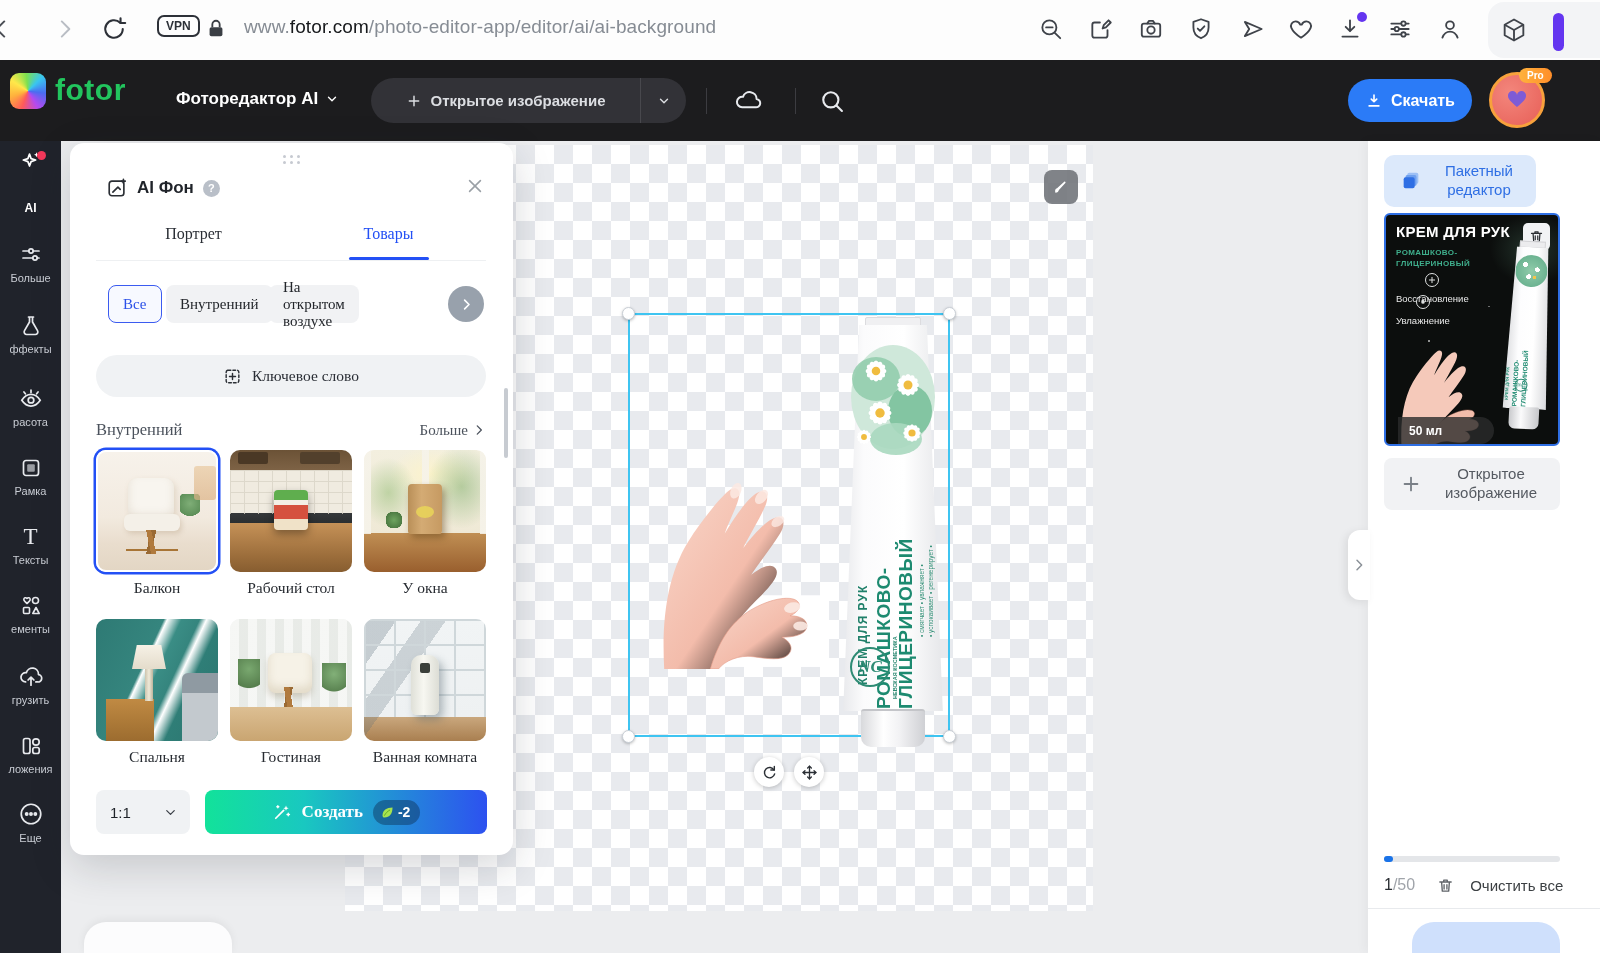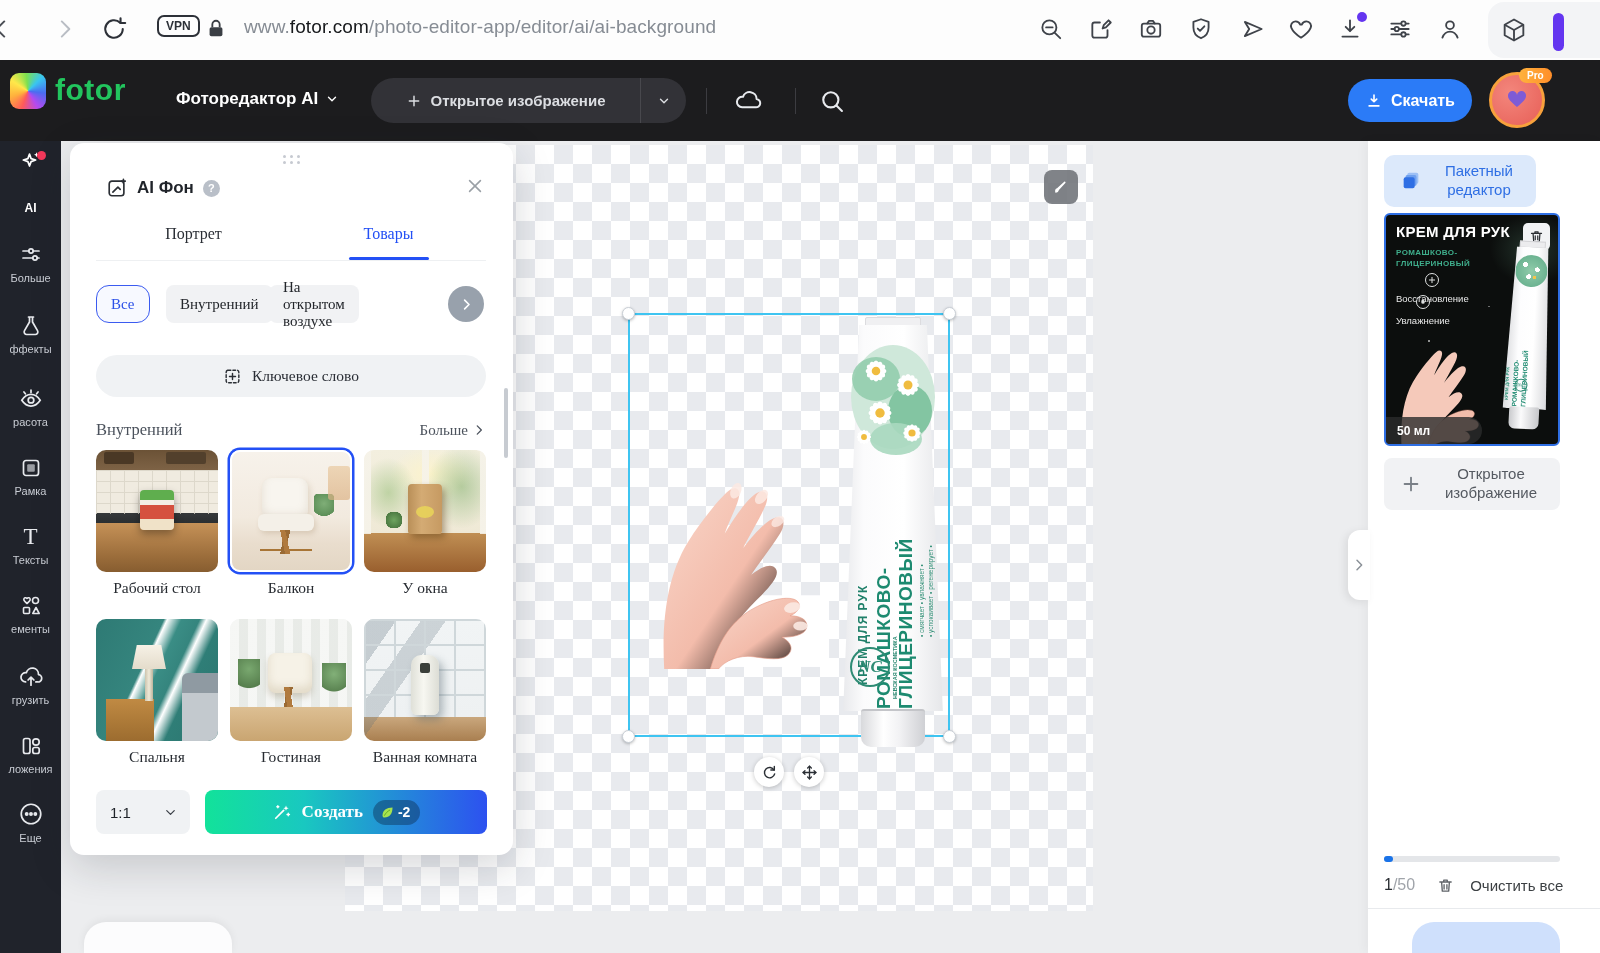--- a/index.html
+++ b/index.html
@@ -142,21 +142,21 @@
   .pcard { position:absolute; left:16px; top:72px; width:176px; height:233px; border:2.5px solid #2f6fe4; border-radius:6px; background:#0c0e0d; overflow:hidden;
      background-image:radial-gradient(1.5px 1.5px at 25% 55%,rgba(255,255,255,.55) 50%,transparent 51%),
        radial-gradient(1.5px 1.5px at 60% 40%,rgba(255,255,255,.4) 50%,transparent 51%),
        radial-gradient(2px 2px at 40% 75%,rgba(255,255,255,.35) 50%,transparent 51%),
        radial-gradient(60px 50px at 85% 15%,rgba(90,140,115,.3),transparent 70%); }
   .pcard-title { position:absolute; left:10px; top:8px; color:#fff; font-size:15px; font-weight:bold; letter-spacing:.3px; }
   .pcard-sub { position:absolute; left:10px; top:32px; color:#3fae8c; font-size:8px; font-weight:bold; letter-spacing:.4px; line-height:1.4; }
   .pcard-feat { position:absolute; left:10px; display:flex; align-items:center; gap:6px; color:#e9e9e9; font-size:9.5px;flex-direction:column; }
   .feat-circ { width:14px; height:14px; border-radius:50%; border:1.2px solid #dfe1e1; display:flex; align-items:center; justify-content:center; color:#dfe1e1; }
   .pcard-trash { position:absolute; right:8px; top:8px; width:27px; height:27px; background:#f2f3f5; border-radius:5px; display:flex; align-items:center; justify-content:center; color:#2c2f33; }
-  .pcard-vol { position:absolute; left:0; top:202px; width:96px; height:27px; background:rgba(42,44,44,.8); border-radius:0 14px 14px 0; display:flex; align-items:center; padding-left:11px; color:#fff; font-size:12px; font-weight:bold; z-index:3; }
+  .pcard-vol { position:absolute; left:12px; top:202px; width:96px; height:27px; background:rgba(42,44,44,.8); border-radius:0 14px 14px 0; display:flex; align-items:center; padding-left:11px; color:#fff; font-size:12px; font-weight:bold; z-index:3; }
   .mini-tube { position:absolute; right:7px; top:26px; width:46px; height:192px; transform:rotate(3deg); z-index:2; }
   .mt-body { position:absolute; left:0; top:6px; width:46px; height:162px; clip-path:polygon(16% 0,84% 0,97% 100%,3% 100%); background:linear-gradient(90deg,#d9dadd,#fdfdfe 30%,#ffffff 62%,#d6d7da); }
   .mt-crimp { position:absolute; left:10px; top:0; width:26px; height:7px; background:#ececee; border:1px solid #d4d4d7; }
   .mt-cap { position:absolute; left:8px; top:166px; width:30px; height:22px; border-radius:2px 2px 6px 6px; background:linear-gradient(90deg,#c9cacd,#fbfbfc 40%,#c6c7ca); }
   .mt-flower { position:absolute; left:7px; top:14px; width:32px; height:32px; border-radius:50%;
      background:radial-gradient(4px 4px at 30% 30%,#fff 60%,transparent 61%),radial-gradient(4px 4px at 68% 45%,#fff 60%,transparent 61%),radial-gradient(4px 4px at 42% 68%,#fff 60%,transparent 61%),radial-gradient(3px 3px at 60% 70%,#f4c54a 60%,transparent 61%),radial-gradient(circle,#8fcbaa,#5ea987); }
   .mt-t1 { position:absolute; left:9px; top:46px; height:120px; font-size:6.5px; font-weight:bold; color:#1d8a70; }
   .mt-t2 { position:absolute; left:18px; top:46px; height:120px; font-size:6.5px; font-weight:bold; color:#1d8a70; }
   .mt-t0 { position:absolute; left:2px; top:60px; height:100px; font-size:4.5px; font-weight:bold; color:#2a9177; }
   .mt-ring { position:absolute; left:12px; top:138px; width:13px; height:13px; border:1.2px solid #2e8b74; border-radius:50%; color:#2e8b74; font-size:5px; display:flex; align-items:center; justify-content:center; font-family:"Liberation Serif",serif; font-style:italic; }
@@ -531,21 +531,21 @@
       </svg>
     </span>
 
   <div class="tabs">
     <span class="tab">Портрет</span>
     <span class="tab active">Товары</span>
   </div>
   <div class="tab-underline"></div>
 
   <div class="chips">
-    <span class="chip sel" style="left:0;border-radius:13px;">Все</span>
+    <span class="chip sel" style="left:12px;">Все</span>
     <span class="chip" style="left:70px;">Внутренний</span>
     <span class="chip" style="left:173px;">На открытом воздухе</span>
     <span class="chips-fade"></span>
     <span class="chips-arrow">
       <svg width="15" height="15" viewBox="0 0 24 24" fill="none" stroke="#fff" stroke-width="2.6" stroke-linecap="round" stroke-linejoin="round">
           <path d="M9 5l7 7-7 7"></path>
         </svg>
       </span>
   </div>
 
@@ -563,38 +563,38 @@
     <span class="section-title">Внутренний</span>
     <span class="more-link">
       <span>Больше</span>
       <svg width="14" height="14" viewBox="0 0 24 24" fill="none" stroke="#4b525c" stroke-width="2.2" stroke-linecap="round" stroke-linejoin="round">
           <path d="M9 5l7 7-7 7"></path>
         </svg>
       </span>
   </div>
 
   <div class="thumb-grid">
-    <div class="thumb">
-      <div class="timg sc-desk">
-        <div class="decor tiles"></div>
-        <div class="decor" style="left:8px;top:2px;width:30px;height:12px;background:#4a3825;border-radius:2px;"></div>
-        <div class="decor" style="left:70px;top:2px;width:40px;height:12px;background:#52402c;border-radius:2px;"></div>
-        <div class="decor" style="left:44px;top:40px;width:34px;height:40px;border-radius:4px;background:linear-gradient(180deg,#5fae4e 0 24%,#f3efe6 24% 38%,#d5513f 38% 72%,#f0e2c8 72%);box-shadow:0 4px 8px rgba(0,0,0,.35);"></div>
-      </div>
-      <div class="tlabel">Рабочий стол</div>
-    </div>
     <div class="thumb sel">
       <div class="timg sc-balkon">
         <div class="decor" style="left:30px;top:26px;width:46px;height:42px;background:#f8f5ef;border-radius:9px;box-shadow:inset 0 -5px 8px rgba(180,160,130,.25),2px 3px 6px rgba(150,120,80,.2);"></div>
         <div class="decor" style="left:26px;top:62px;width:56px;height:17px;background:#f4f0e8;border-radius:6px;box-shadow:2px 3px 5px rgba(150,120,80,.22);"></div>
         <div class="decor" style="left:28px;top:78px;width:52px;height:24px;background:linear-gradient(78deg,transparent 44%,#b07a3e 44% 53%,transparent 53%),linear-gradient(102deg,transparent 44%,#9a6a34 44% 53%,transparent 53%),linear-gradient(180deg,transparent 78%,#a87536 78% 88%,transparent 88%);"></div>
         <div class="decor" style="left:82px;top:42px;width:20px;height:24px;background:radial-gradient(circle at 50% 40%,#7fae77,#5d8f58 70%,transparent 72%);"></div>
         <div class="decor" style="left:96px;top:14px;width:22px;height:34px;background:linear-gradient(180deg,#e9c9a0,#dcb285);opacity:.7;border-radius:3px;"></div>
       </div>
       <div class="tlabel">Балкон</div>
+    </div>
+    <div class="thumb">
+      <div class="timg sc-desk">
+        <div class="decor tiles"></div>
+        <div class="decor" style="left:8px;top:2px;width:30px;height:12px;background:#4a3825;border-radius:2px;"></div>
+        <div class="decor" style="left:70px;top:2px;width:40px;height:12px;background:#52402c;border-radius:2px;"></div>
+        <div class="decor" style="left:44px;top:40px;width:34px;height:40px;border-radius:4px;background:linear-gradient(180deg,#5fae4e 0 24%,#f3efe6 24% 38%,#d5513f 38% 72%,#f0e2c8 72%);box-shadow:0 4px 8px rgba(0,0,0,.35);"></div>
+      </div>
+      <div class="tlabel">Рабочий стол</div>
     </div>
     <div class="thumb">
       <div class="timg sc-okno">
         <div class="decor frame"></div>
         <div class="decor" style="left:44px;top:34px;width:34px;height:50px;border-radius:4px 4px 3px 3px;background:linear-gradient(90deg,#b98f58,#d4ab74 40%,#c69a62);box-shadow:3px 4px 7px rgba(90,60,20,.45);"></div>
         <div class="decor" style="left:52px;top:56px;width:18px;height:12px;border-radius:50%;background:#e8d35a;opacity:.9;"></div>
         <div class="decor" style="left:22px;top:62px;width:16px;height:16px;background:radial-gradient(circle,#6ea45f,#4c7a42 75%,transparent 78%);"></div>
       </div>
       <div class="tlabel">У окна</div>
     </div>

